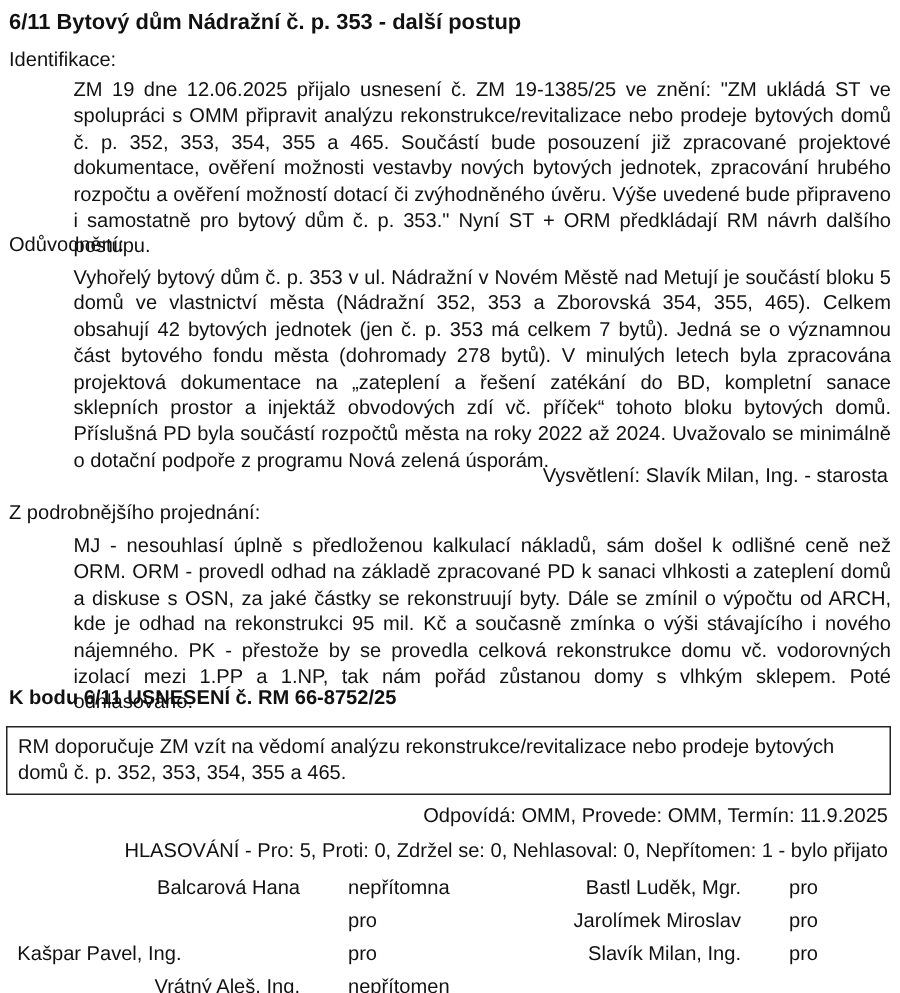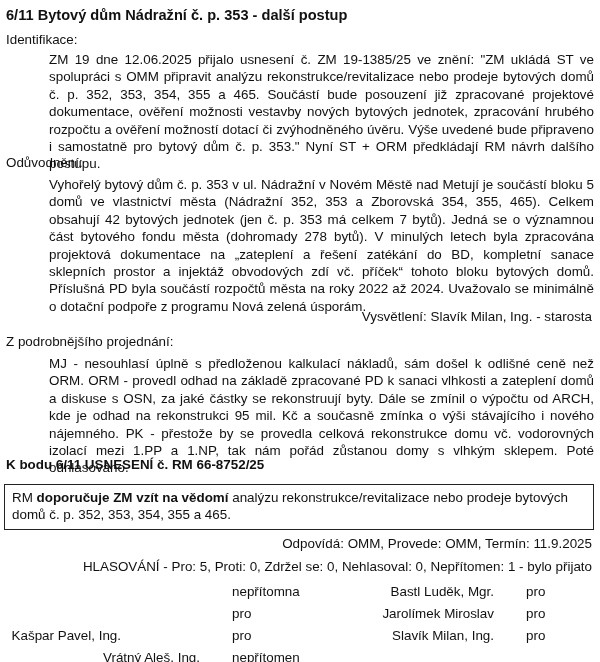--- a/index.html
+++ b/index.html
@@ -13,21 +13,21 @@
     position:absolute; left:49px; width:545px; text-align:justify;
     line-height:17.4px; font-size:13.4px;
   }
   .right { position:absolute; right:8px; text-align:center; font-size:13.4px; }
   .res-title { position:absolute; left:6px; top:457px; font-weight:bold; font-size:13.4px; }
   .res-box {
     position:absolute; left:4px; top:484px; width:574px; height:36px;
     border:1.5px solid #222; padding:4px 7px; box-sizing:content-box;
     line-height:17px; font-size:13.4px;
   }
-  .res-box b { font-weight:bold; }
+  .res-box b { font-weight:normal; }
   .votes { position:absolute; top:582px; left:0; width:600px; font-size:13.4px; }
   .vrow { position:absolute; height:20px; line-height:20px; }
   .vname { position:absolute; right:0; text-align:right; white-space:nowrap; }
   .vval { position:absolute; left:0; white-space:nowrap;margin-left:24px; }
 </style>
 </head>
 <body>
 
 <div>
   <div class="title">6/11 Bytový dům Nádražní č. p. 353 - další postup</div>
@@ -46,20 +46,21 @@
   <div class="res-box">
     <span>RM </span><b>doporučuje ZM vzít na vědomí</b><span> analýzu rekonstrukce/revitalizace nebo prodeje bytových domů č. p. 352, 353, 354, 355 a 465.</span>
   </div>
 
   <div class="right" style="top:536px">Odpovídá: OMM, Provede: OMM, Termín: 11.9.2025</div>
   <div class="right" style="top:559px">HLASOVÁNÍ - Pro: 5, Proti: 0, Zdržel se: 0, Nehlasoval: 0, Nepřítomen: 1 - bylo přijato</div>
 
   <div class="votes">
 
     <div class="vrow" style="top:0px; left:0; width:600px">
+      <span class="vname" style="right:400px">Balcarová Hana</span>
       <span class="vval" style="left:208px">nepřítomna</span>
     </div>
     <div class="vrow" style="top:22px; left:0; width:600px">
       <span class="vval" style="left:208px">pro</span>
     </div>
     <div class="vrow" style="top:44px; left:0; width:521px">
       <span class="vname" style="right:400px">Kašpar Pavel, Ing.</span>
       <span class="vval" style="left:208px">pro</span>
     </div>
     <div class="vrow" style="top:66px; left:0; width:600px">

